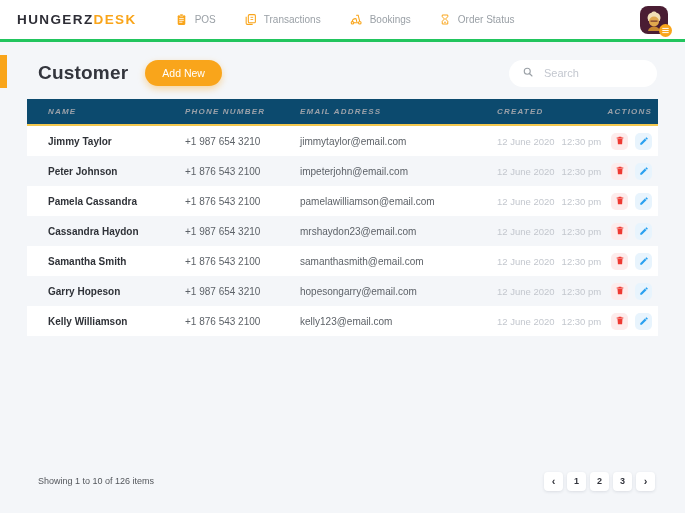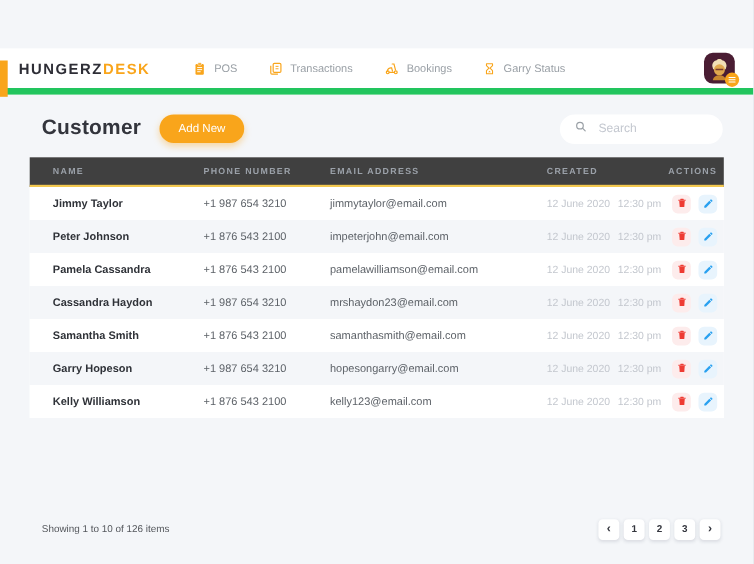--- a/index.html
+++ b/index.html
@@ -10,22 +10,21 @@
     width: 685px; height: 513px;
     background: #f4f6f9;
     overflow: hidden;
     margin: 0 auto;
   }
   
   .navbar {
     height: 42px; background: #ffffff;
     display: flex; align-items: center;
     padding: 0 17px;
-    border-bottom: 6px solid #22c55e;
-    margin-top: 44px;
+    border-bottom: 3px solid #22c55e;
   }
   .logo { font-size: 13.5px; font-weight: 800; letter-spacing: 1.4px; color: #2e2e36; white-space: nowrap; }
   .logo .accent { color: #f9a51b; }
   .nav-menu { display: flex; gap: 28px; margin-left: 38px; }
   .nav-item { display: flex; align-items: center; gap: 7px; color: #9aa0a6; font-size: 10px; cursor: pointer; }
   .nav-item svg { display: block; }
   .avatar-wrap { margin-left: auto; position: relative; width: 28px; height: 28px; }
   .avatar {
     width: 28px; height: 28px; border-radius: 8px;
     background: #4a1d33; display: flex; align-items: center; justify-content: center;
@@ -54,23 +53,23 @@
   }
   .search-box input {
     border: none; outline: none; background: transparent;
     font-family: inherit; font-size: 11px; color: #5d6268; width: 100%;
   }
   .search-box input::placeholder { color: #c3c7cf; }
   
   .table-card { margin: 9px 27px 0; background: #fff; }
   .t-head {
     display: flex; align-items: center; height: 27px;
-    background: #404040; border-bottom: 2px solid #f3c84f;
+    background: #0c4a6e; border-bottom: 2px solid #f3c84f;
     padding: 0 6px 0 21px;
-    font-size: 8px; font-weight: bold; letter-spacing: 1.2px; color: #9ba1a9;
+    font-size: 8px; font-weight: bold; letter-spacing: 1.2px; color: #9ba1a9; font-style: italic;
   }
   .t-row {
     display: flex; align-items: center; height: 30px;
     padding: 0 6px 0 21px; background: #fff;
   }
   .t-row:nth-child(even) { background: #f4f6f9; }
   .col-name    { width: 137px; }
   .col-phone   { width: 115px; }
   .col-email   { width: 197px; }
   .col-created { width: 113px; }
@@ -142,21 +141,21 @@
         </span>
         <span>Bookings</span>
       </div>
       <div class="nav-item">
         <span>
           <svg width="12" height="13" viewBox="0 0 24 24">
               <path fill="none" stroke="#f9a51b" stroke-width="2" stroke-linejoin="round" d="M6.5 3h11v3.5L13 11l4.5 4.5V21h-11v-5.5L11 11 6.5 6.5V3z"></path>
               <path d="M9.5 18.5h5L12 15.5z" fill="#f9a51b"></path>
             </svg>
         </span>
-        <span>Garry Status</span>
+        <span>Order Status</span>
       </div>
     </div>
 
     <div class="avatar-wrap">
       <div class="avatar">
         <svg width="24" height="24" viewBox="0 0 24 24">
           <path d="M5.5 10c0-3 2-5 4-5.2C10.4 3.2 13.6 3.2 14.5 4.8c2 .2 4 2.2 4 5.2l-.8 3H6.3l-.8-3z" fill="#f1dfb6"></path>
           <circle cx="12" cy="13.5" r="5" fill="#e0a84e"></circle>
           <path d="M8.5 13.2h7" stroke="#7a3b2e" stroke-width="1.2"></path>
           <path d="M6 23c.5-3 3-4.5 6-4.5s5.5 1.5 6 4.5H6z" fill="#c8872f"></path>

